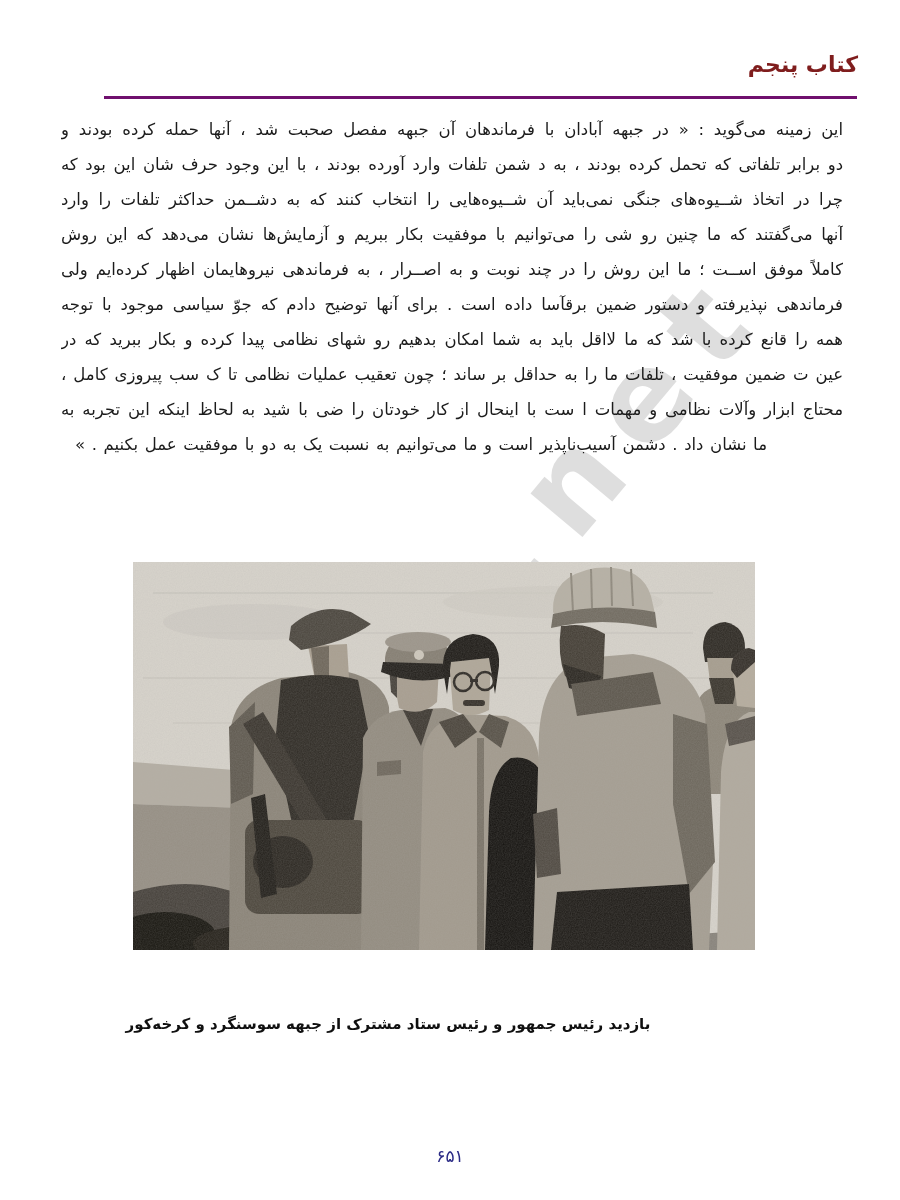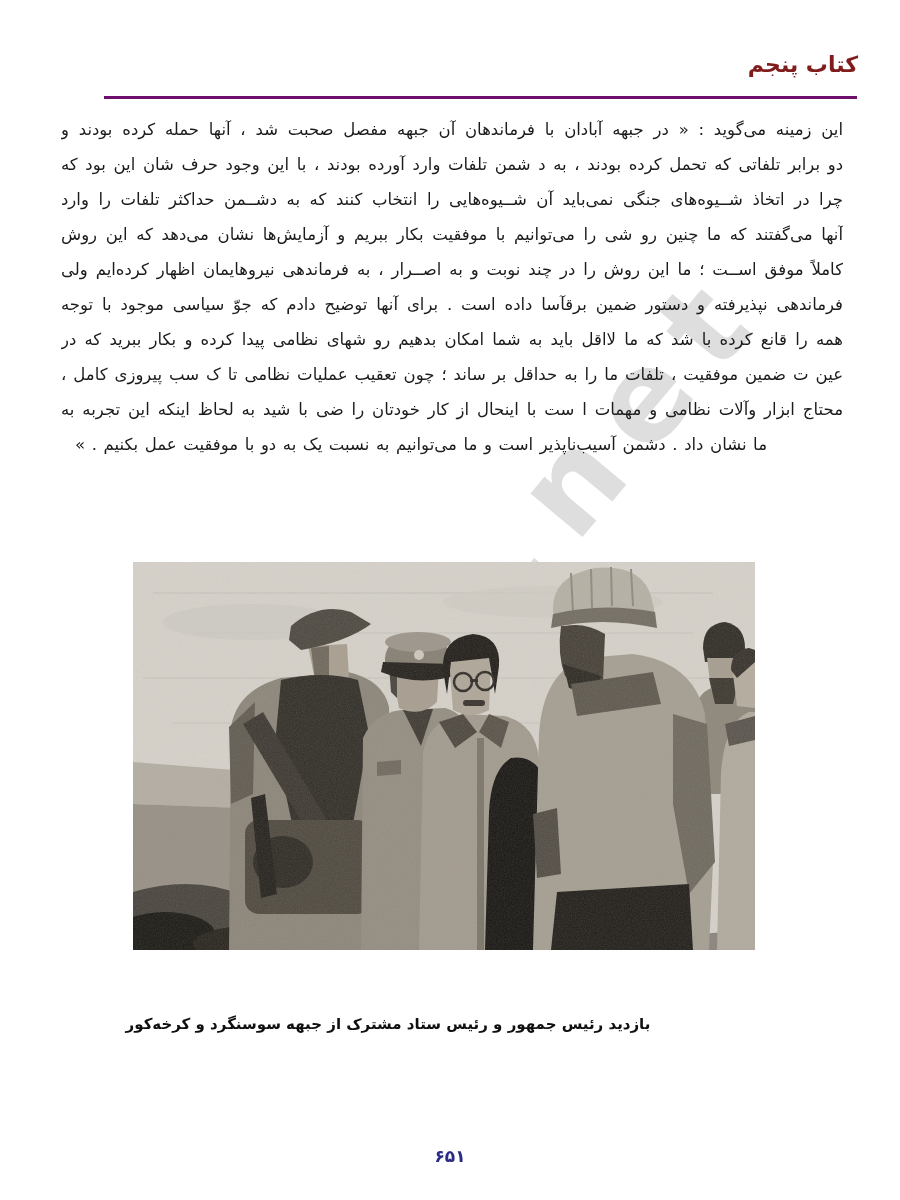--- a/index.html
+++ b/index.html
@@ -44,21 +44,21 @@
   .photo{
     position:absolute;left:133px;top:562px;width:622px;height:388px;z-index:2;
   }
   .photo svg{display:block;}
   .caption{
     position:absolute;top:978px;left:0;width:776px;z-index:2;
     direction:rtl;text-align:center;font-size:15px;font-weight:bold;color:#101010;margin-top:37px;
   }
   .pagenum{
     position:absolute;top:1146px;left:0;width:900px;z-index:2;
-    direction:rtl;text-align:center;font-size:17px;color:#2b2b86;font-weight:bold;
+    direction:rtl;text-align:center;font-size:17px;color:#2b2b86;
   }
 </style>
 </head>
 <body>
 
 <div class="page">
 
   <div class="watermark">hlw8.net</div>
 
   <div class="hdr-book">کتاب پنجم</div>

